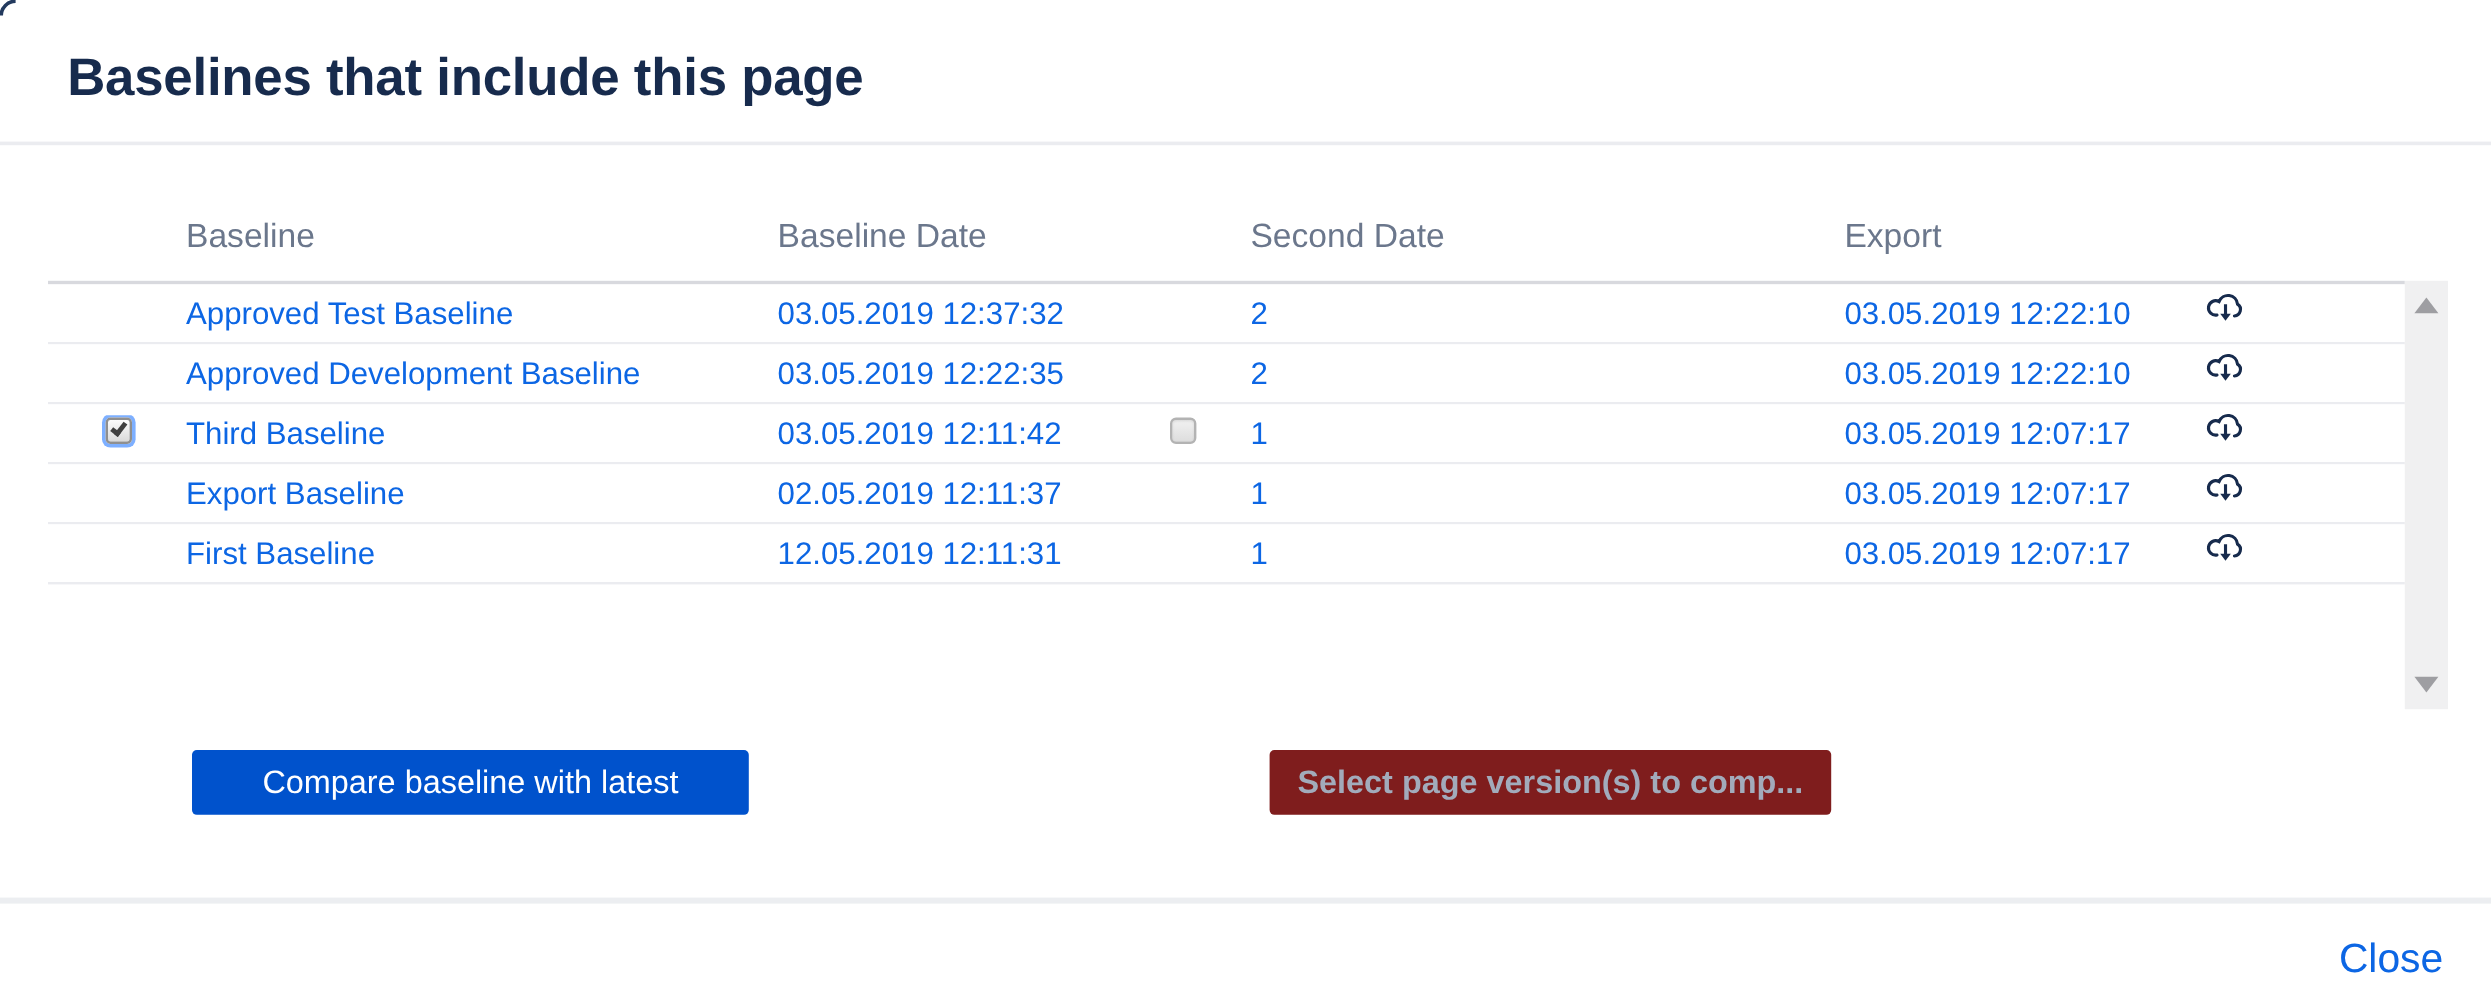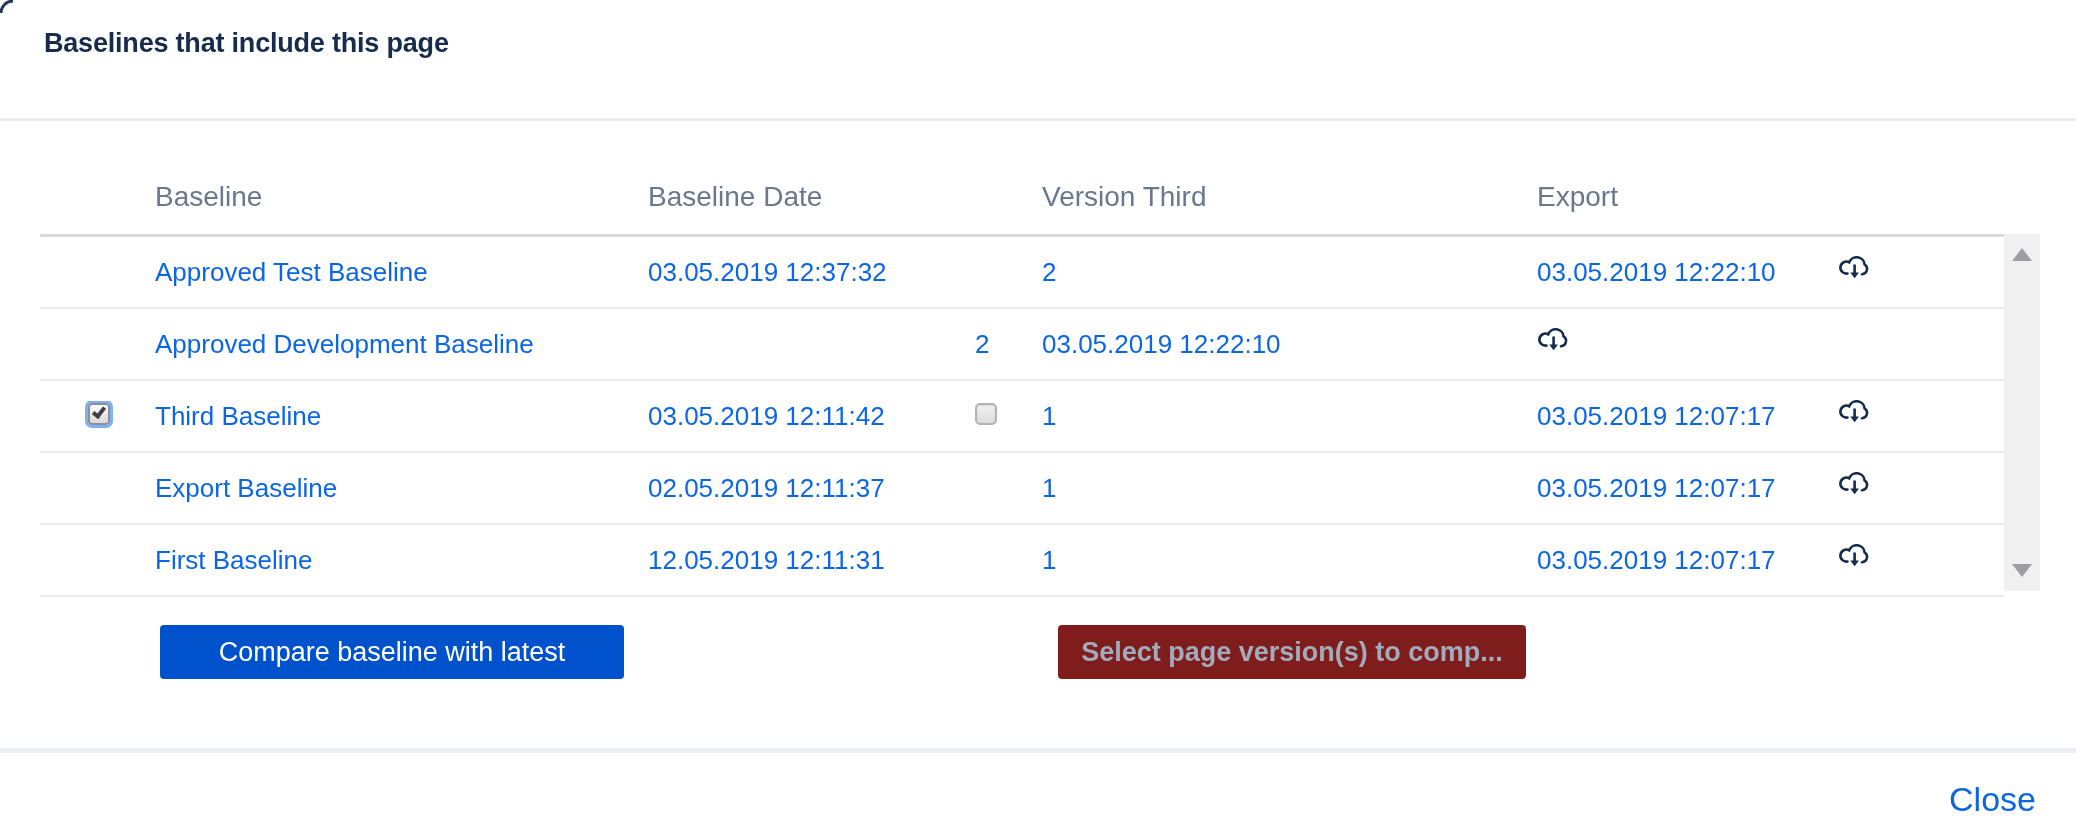--- a/index.html
+++ b/index.html
@@ -14,43 +14,43 @@
     width:2076px;height:837px;
     background:#ffffff;
     font-family:"Liberation Sans", sans-serif;
     overflow:hidden;
   }
   .dialog{position:relative;width:2076px;height:837px;background:#fff;overflow:hidden;}
 
   .corner{position:absolute;left:0;top:0;}
 
   .title{
-    position:absolute;left:40px;top:24px;margin:4px;
-    font-size:27px;font-weight:700;color:var(--title);
+    position:absolute;left:40px;top:24px;margin:16px;
+    font-size:44px;font-weight:700;color:var(--title);
     letter-spacing:-0.2px;
   }
 
   .divider{position:absolute;left:0;width:100%;background:#ebecf0;}
   .divider-top{top:118px;height:3px;}
   .divider-bottom{top:748px;height:5px;background:#eceef1;}
 
   .table{position:absolute;left:40px;top:160px;width:1964px;}
   .grid-row{
     display:grid;
     grid-template-columns:115px 493px 327px 67px 495px 301px 166px;
     align-items:center;
   }
   .thead{
     height:77px;
     border-bottom:3px solid #d8d9de;
     color:var(--header);
     font-size:28px;
   }
   .trow{
-    height:72px;
+    height:50px;
     border-bottom:2px solid #ebecf0;
     font-size:26px;
     background:#fff;
   }
   .link{color:var(--link);text-decoration:none;cursor:pointer;}
   .cell{overflow:hidden;white-space:nowrap;}
   .c-gutter{padding-left:48px;}
   .c-vcheck{padding-left:0;}
 
   .checkbox{
@@ -117,21 +117,21 @@
   <h1 class="title">Baselines that include this page</h1>
 
   <div class="divider divider-top"></div>
 
   <div class="table">
     <div class="grid-row thead">
       <div class="cell c-gutter"></div>
       <div class="cell">Baseline</div>
       <div class="cell">Baseline Date</div>
       <div class="cell c-vcheck"></div>
-      <div class="cell">Version Third</div>
+      <div class="cell">Second Date</div>
       <div class="cell">Export</div>
     </div>
     <div id="tbody">
         <div class="grid-row trow">
     <div class="cell c-gutter">
       <span class="checkbox" style="visibility: hidden;">
         
       </span>
     </div>
     <div class="cell">
@@ -160,20 +160,23 @@
     </div>
   </div>
         <div class="grid-row trow">
     <div class="cell c-gutter">
       <span class="checkbox" style="visibility: hidden;">
         
       </span>
     </div>
     <div class="cell">
       <a class="link" href="#">Approved Development Baseline</a>
+    </div>
+    <div class="cell">
+      <a class="link" href="#">03.05.2019 12:22:35</a>
     </div>
     <div class="cell c-vcheck">
       <span class="checkbox small" style="visibility: hidden;"></span>
     </div>
     <div class="cell">
       <a class="link" href="#">2</a>
     </div>
     <div class="cell">
       <a class="link" href="#">03.05.2019 12:22:10</a>
     </div>

